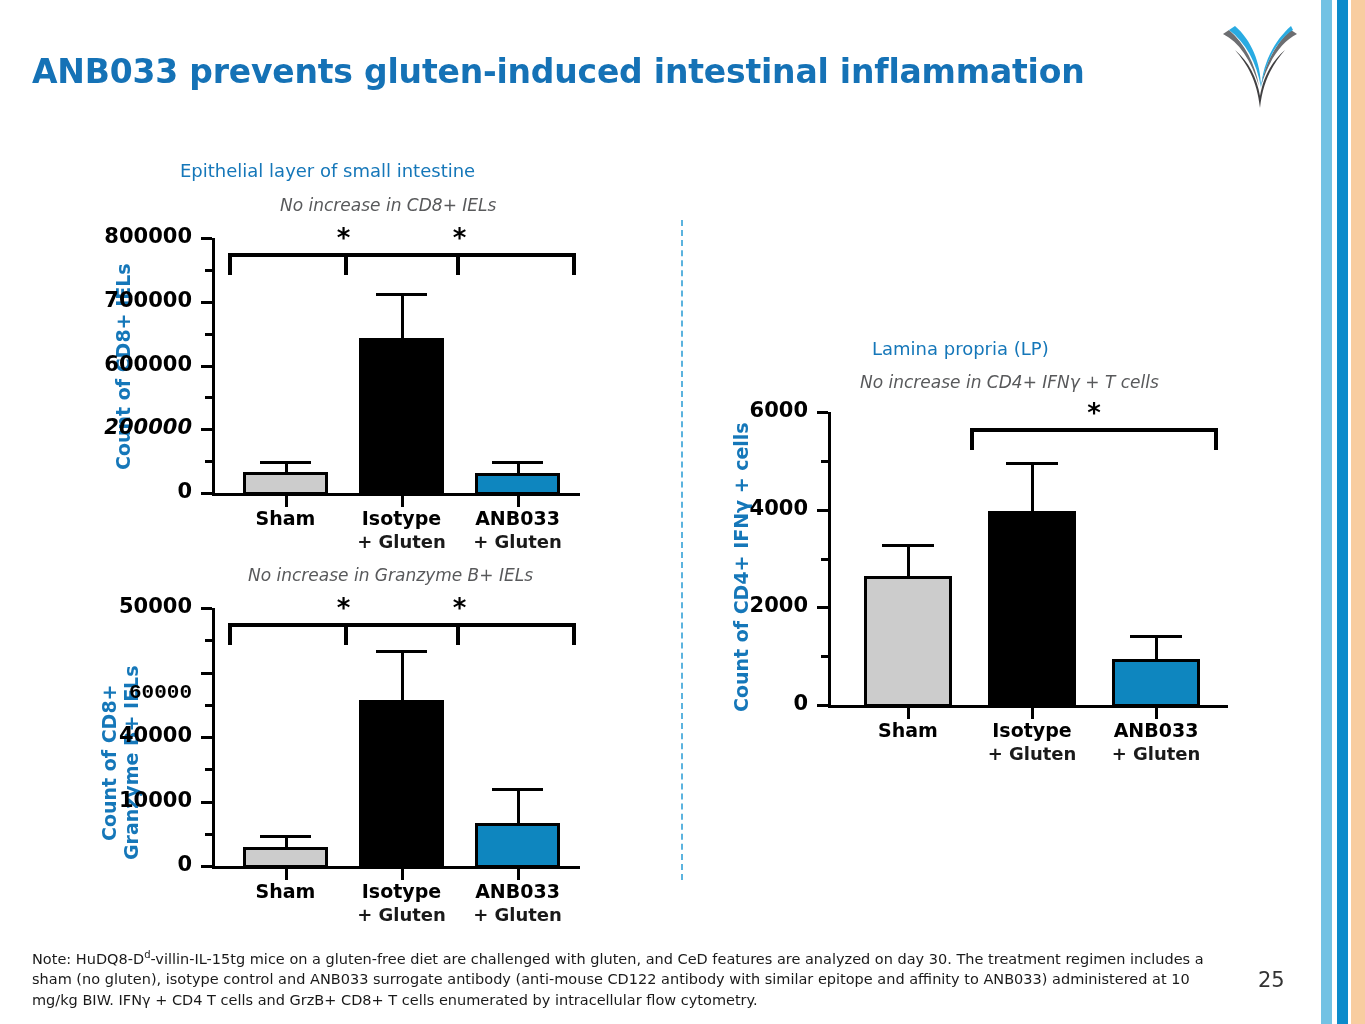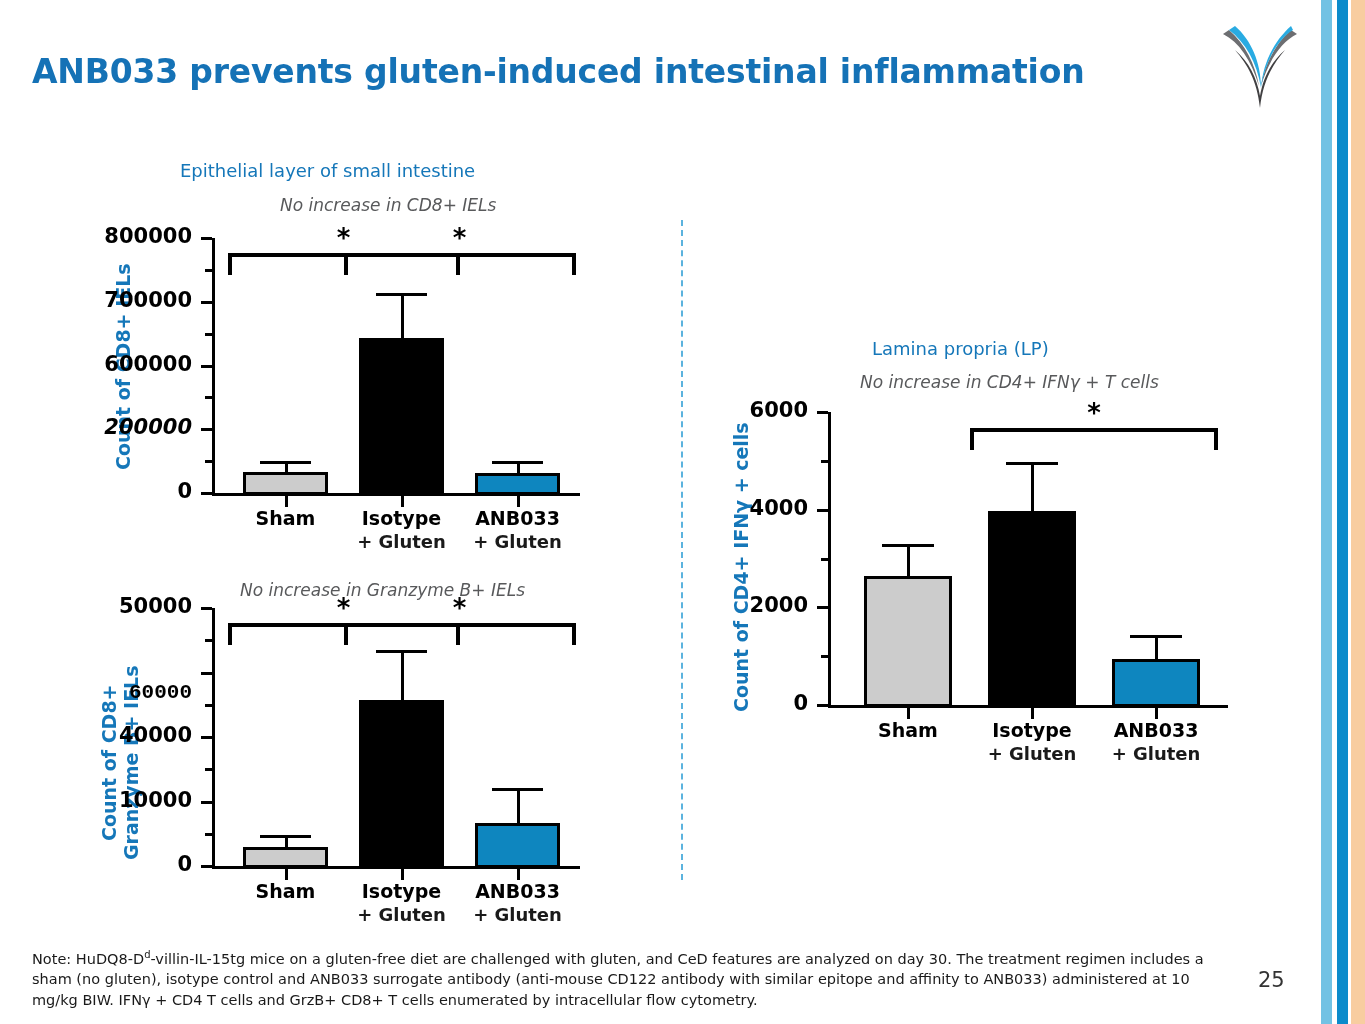--- a/index.html
+++ b/index.html
@@ -266,21 +266,21 @@
       <div class="sig-leg" style="left:227.5px; top:253px; height:22px;"></div>
       <div class="sig-leg" style="left:455.5px; top:253px; height:22px;"></div>
       <div class="sig-star" style="left:323.5px; top:225px; width:40px;">*</div>
       <div class="sig-top" style="left:343.5px; top:253px; width:232px;"></div>
       <div class="sig-leg" style="left:343.5px; top:253px; height:22px;"></div>
       <div class="sig-leg" style="left:571.5px; top:253px; height:22px;"></div>
       <div class="sig-star" style="left:439.5px; top:225px; width:40px;">*</div>
     </div>
 </div>
 
-<div class="panel-sub" style="left:240px; top:565px;margin-top:15px;">No increase in Granzyme B+ IELs</div>
+<div class="panel-sub" style="left:248px; top:565px;">No increase in Granzyme B+ IELs</div>
 <div class="chart" id="chart2" style="left:0px; top:0px;">
   <div class="ytitle" style="left:98px; top:860px;">
     <span>Count of CD8+</span><br>
     <span>Granzyme B+ IELs</span>
   </div>
   <div class="plot" id="plot2">
       <div class="axis-line-y" style="left:212px; top:608px; height:260px;"></div>
       <div class="axis-line-x" style="left:212px; top:866px; width:368px;"></div>
       <div class="ytick" style="left:201px; top:865px;"></div>
       <div class="ylabel-val" style="left:22px; top:852px; width:170px;">0</div>

